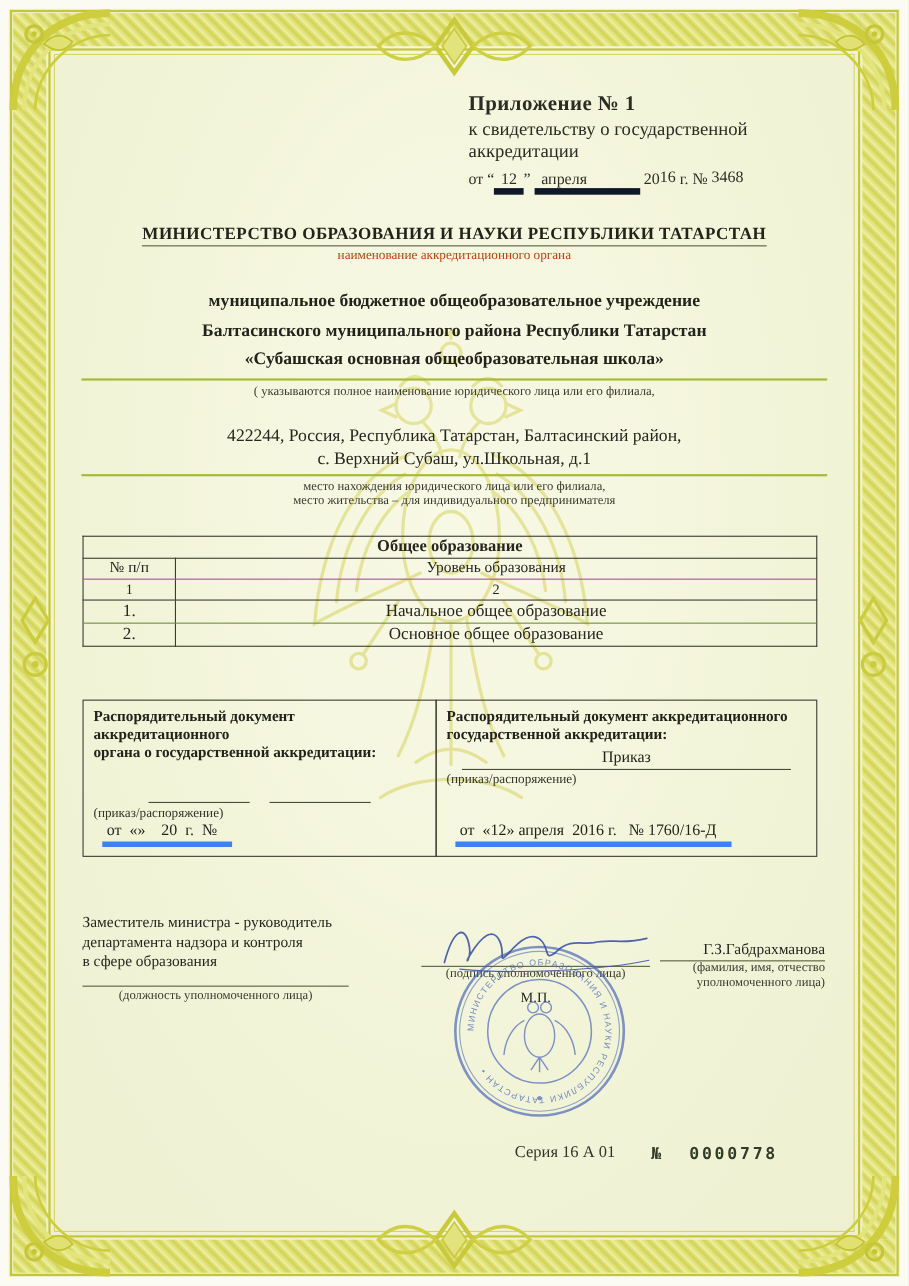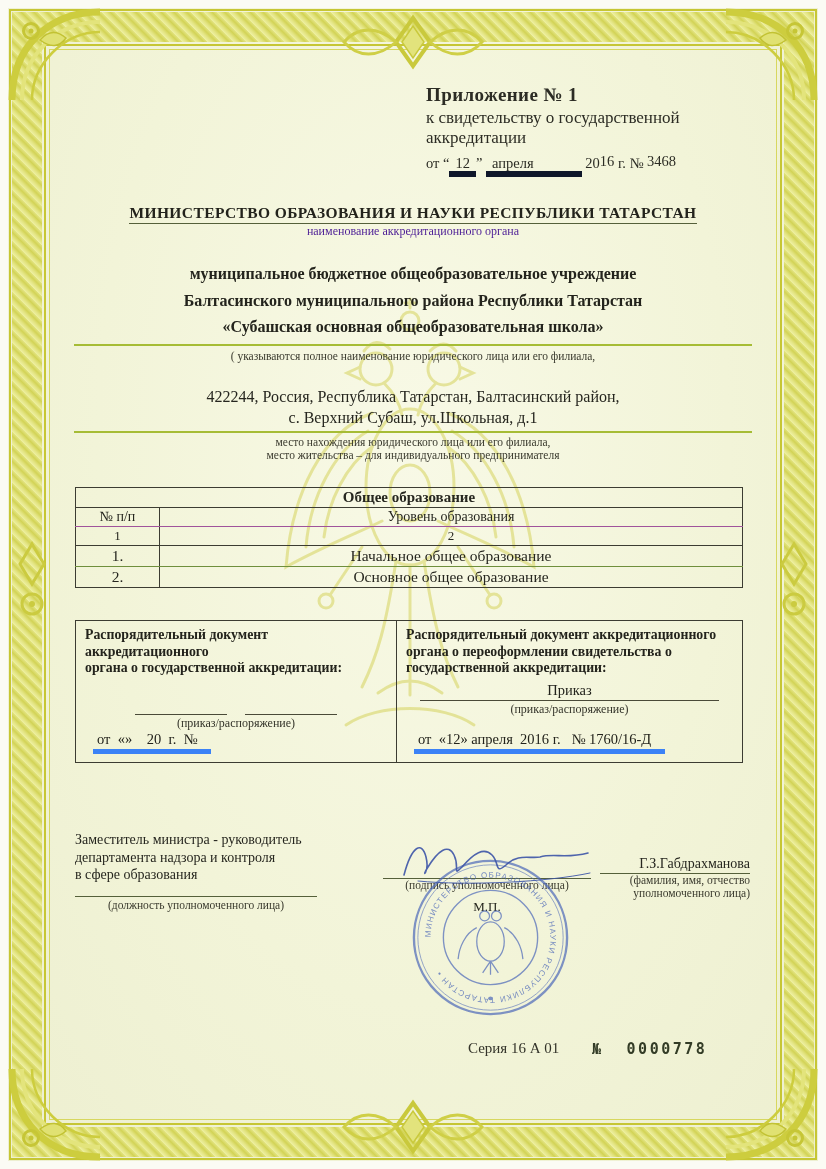--- a/index.html
+++ b/index.html
@@ -32,21 +32,21 @@
   .cert-line { font-size:17px; margin-top:3px; line-height:17px; }
   .date-line { margin-top:9px; font-size:14.5px; white-space:pre; }
   .u { border-bottom:6px solid #0f172a; padding:0 6px; }
   .umonth { padding-right:48px; }
   .raised { position:relative; top:-2px; }
 
   
   .ministry { position:absolute; top:204px; left:60px; right:60px; text-align:center; z-index:2; }
   .ministry-name { display:inline-block; font-size:15.5px; font-weight:bold; letter-spacing:0.4px;
     border-bottom:1.5px solid #55603a; padding-bottom:1px; color:#23231c; }
-  .small-caption { font-size:12px; color:#4c1d95; }
+  .small-caption { font-size:12px; color:#c2410c; }
 
   
   .org-block { position:absolute; top:261px; left:60px; right:60px; text-align:center; z-index:2; }
   .org-line { font-size:16px; font-weight:bold; line-height:26.5px; color:#23231c; }
   .rule-green { border-bottom:2px solid #a6bc35; margin:3px 14px 0 14px; }
   .tiny-caption { font-size:11.5px; line-height:13px; color:#3a3a2e; }
   .org-captions { margin-top:4px; }
 
   
   .addr-block { position:absolute; top:386px; left:60px; right:60px; text-align:center; z-index:2; }
@@ -57,29 +57,29 @@
     font-size:14.5px; color:#26261f; }
   .edu-table td { border:1px solid #3c3c32; text-align:center; padding:1px 4px; }
   .edu-table .title-cell { font-weight:bold; font-size:15px; }
   .edu-table .hdr-row td { border-bottom:1px solid #a0539b; font-size:14px; }
   .edu-table .num-row td { font-size:13px; }
   .edu-table .row-a td { border-bottom:1px solid #6f8f3c; font-size:15.5px; }
   .edu-table .row-b td { font-size:15.5px; }
   .edu-table .col-num { width:75px; }
 
   
-  .boxes { position:absolute; top:620px; left:75px; width:692px; display:flex; z-index:2; }
+  .boxes { position:absolute; top:636px; left:75px; width:692px; display:flex; z-index:2; }
   .order-box { border:1px solid #3c3c32; box-sizing:border-box; min-height:138px; padding:6px 9px 8px 9px;
     display:flex; flex-direction:column; color:#23231c; }
   .order-box.left { width:322px; }
   .order-box.right { width:347px; margin-left:-1px; }
   .ob-line { font-size:13.8px; font-weight:bold; line-height:16.5px; }
   .blank-row { text-align:center; margin-top:24px; height:14px; }
   .blank { display:inline-block; width:92px; border-bottom:1px solid #4a4a38; height:12px; margin:0 9px; }
-  .ob-caption { text-align:center; font-size:12px; margin-top:1px; color:#34342a; }
+  .ob-caption { font-size:12px; margin-top:1px; color:#34342a; }
   .ob-value { text-align:center; font-size:14.5px; margin-top:5px; border-bottom:1px solid #4a4a38; margin-left:14px; margin-right:14px; padding-bottom:1px; }
   .ob-date { margin-top:auto; font-size:14.5px; padding-left:8px; }
   .u-long { display:inline-block; border-bottom:5px solid #3b82f6; padding:0 14px 1px 4px; white-space:pre; }
 
   
   .sig-left { position:absolute; left:75px; top:831px; width:242px; z-index:2; color:#26261f; }
   .sig-pos-line { font-size:14px; line-height:17.5px; }
   .sig-pos-last { border-bottom:1.5px solid #55603a; padding-bottom:12px; }
   .sig-left .tiny-caption { text-align:center; margin-top:2px; }
   .sig-mid { position:absolute; left:383px; top:858px; width:208px; z-index:2; text-align:center; color:#26261f; }
@@ -274,21 +274,20 @@
       <div class="blank-row">
         <span class="blank"></span><span class="blank"></span>
       </div>
       <div class="ob-caption">(приказ/распоряжение)</div>
       <div class="ob-date">
         <span class="u-long">от  «»    20  г.  №</span>
       </div>
     </div>
     <div class="order-box right">
       <div class="ob-line">Распорядительный документ аккредитационного</div>
-      <div class="ob-line">органа о переоформлении свидетельства о</div>
       <div class="ob-line">государственной аккредитации:</div>
       <div class="ob-value">Приказ</div>
       <div class="ob-caption">(приказ/распоряжение)</div>
       <div class="ob-date">
         <span class="u-long">от  «12» апреля  2016 г.   № 1760/16-Д</span>
       </div>
     </div>
   </div>
 
   <div class="sig-left">

